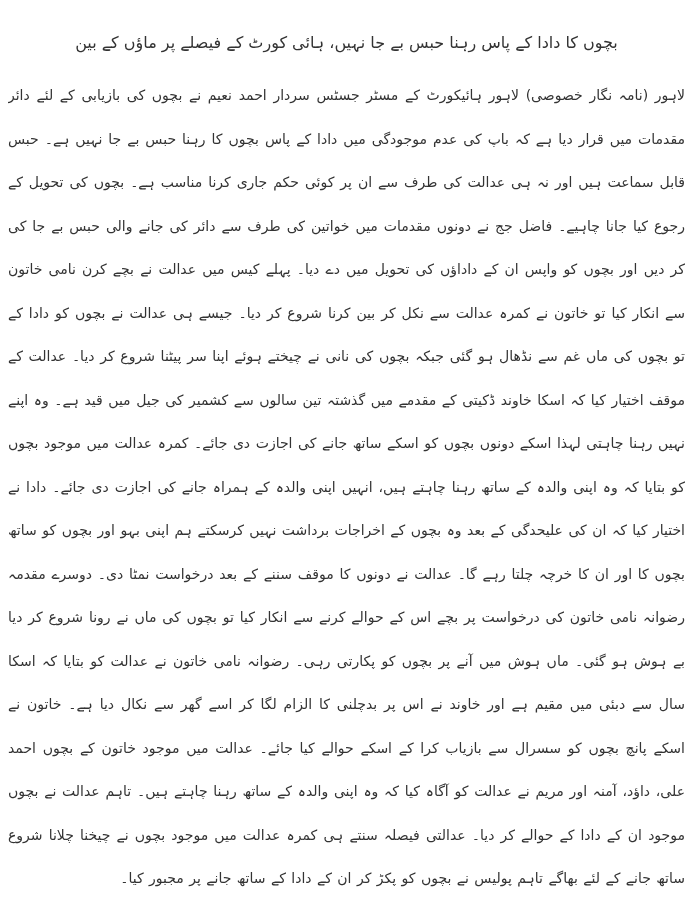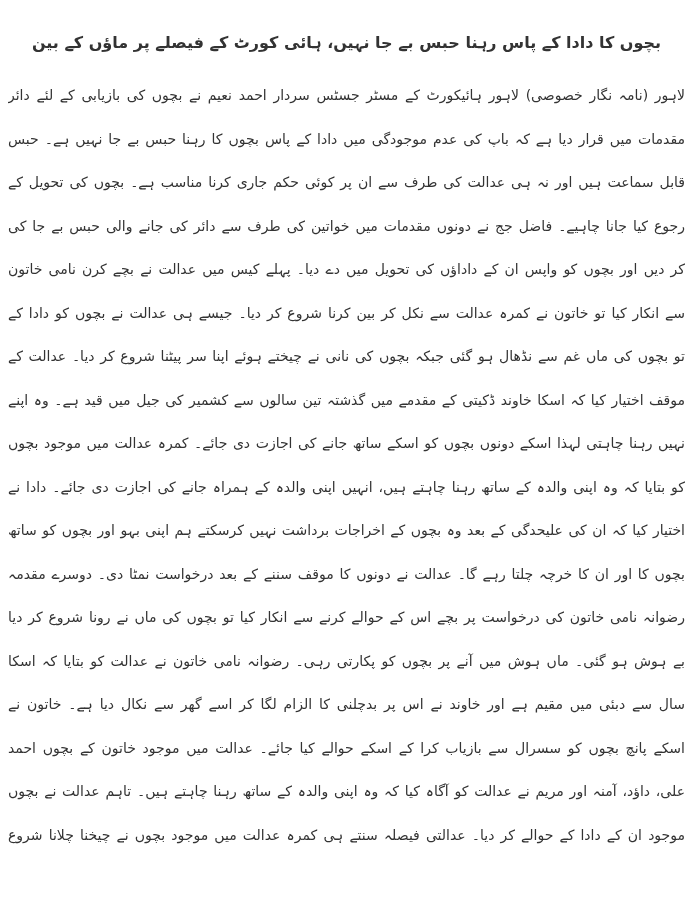--- a/index.html
+++ b/index.html
@@ -15,21 +15,21 @@
     background: #ffffff;
     padding: 24px 8px 0 8px;
     direction: rtl;
     font-family: "DejaVu Sans", sans-serif;
     overflow: hidden;
   }
   .title {
     margin: 0 0 12px 0;
     text-align: center;
     font-size: 16px;
-    font-weight: bold;
+    font-weight: normal;
     color: #333333;
     line-height: 38px;
   }
   .body-lines {
     direction: rtl;
   }
   .line {
     font-size: 14px;
     color: #333333;
     line-height: 43.5px;
@@ -61,14 +61,15 @@
       <div class="line">نہیں رہنا چاہتی لہذا اسکے دونوں بچوں کو اسکے ساتھ جانے کی اجازت دی جائے۔ کمرہ عدالت میں موجود بچوں محسن اور علی نے عدالت</div>
       <div class="line">کو بتایا کہ وہ اپنی والدہ کے ساتھ رہنا چاہتے ہیں، انہیں اپنی والدہ کے ہمراہ جانے کی اجازت دی جائے۔ دادا نے عدالت میں موقف</div>
       <div class="line">اختیار کیا کہ ان کی علیحدگی کے بعد وہ بچوں کے اخراجات برداشت نہیں کرسکتے ہم اپنی بہو اور بچوں کو ساتھ رکھنا چاہتے ہیں اس طرح</div>
       <div class="line">بچوں کا اور ان کا خرچہ چلتا رہے گا۔ عدالت نے دونوں کا موقف سننے کے بعد درخواست نمٹا دی۔ دوسرے مقدمہ میں فاضل جج نے</div>
       <div class="line">رضوانہ نامی خاتون کی درخواست پر بچے اس کے حوالے کرنے سے انکار کیا تو بچوں کی ماں نے رونا شروع کر دیا اور احاطہ ہائیکورٹ میں</div>
       <div class="line">بے ہوش ہو گئی۔ ماں ہوش میں آنے پر بچوں کو پکارتی رہی۔ رضوانہ نامی خاتون نے عدالت کو بتایا کہ اسکا خاوند لیاقت گزشتہ ایک</div>
       <div class="line">سال سے دبئی میں مقیم ہے اور خاوند نے اس پر بدچلنی کا الزام لگا کر اسے گھر سے نکال دیا ہے۔ خاتون نے عدالت سے استدعا کی کہ</div>
       <div class="line">اسکے پانچ بچوں کو سسرال سے بازیاب کرا کے اسکے حوالے کیا جائے۔ عدالت میں موجود خاتون کے بچوں احمد علی، مزمل</div>
       <div class="line">علی، داؤد، آمنہ اور مریم نے عدالت کو آگاہ کیا کہ وہ اپنی والدہ کے ساتھ رہنا چاہتے ہیں۔ تاہم عدالت نے بچوں کو کمرہ عدالت میں</div>
       <div class="line">موجود ان کے دادا کے حوالے کر دیا۔ عدالتی فیصلہ سنتے ہی کمرہ عدالت میں موجود بچوں نے چیخنا چلانا شروع کر دیا اور اپنی ماں کے</div>
+      <div class="line last">ساتھ جانے کے لئے بھاگے تاہم پولیس نے بچوں کو پکڑ کر ان کے دادا کے ساتھ جانے پر مجبور کیا۔</div>
     </div>
 </div>
 
 </body></html>

